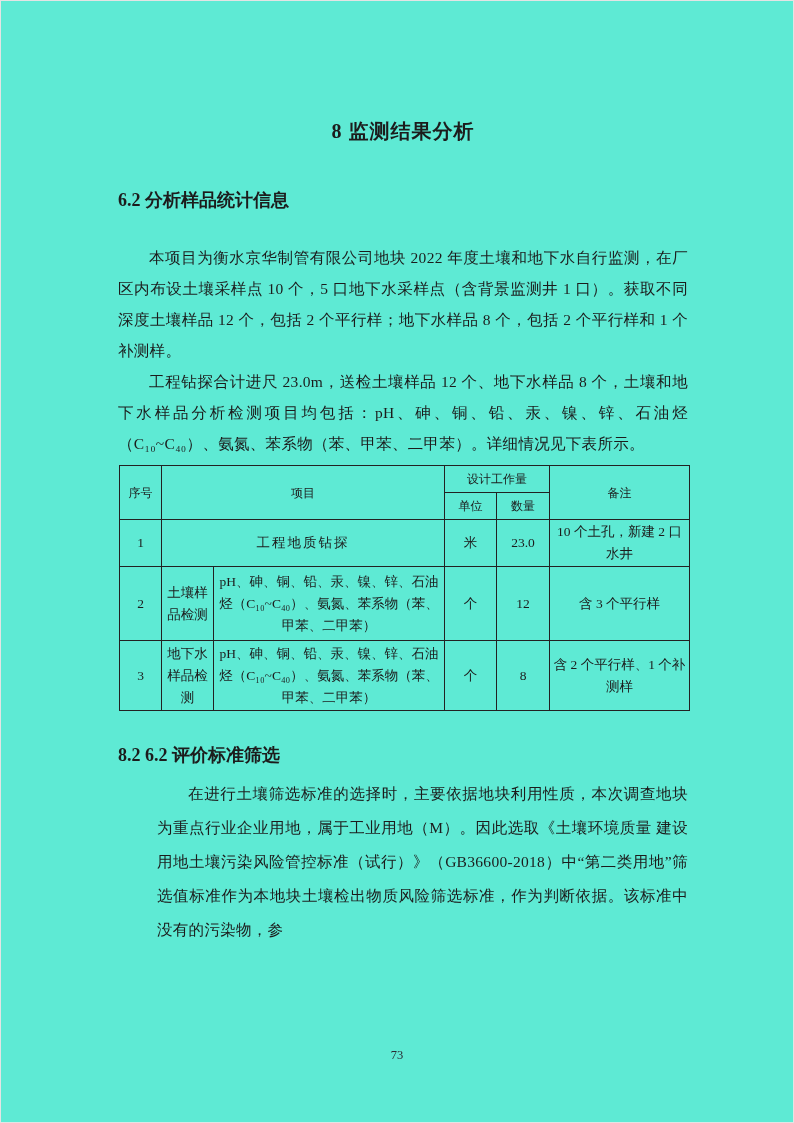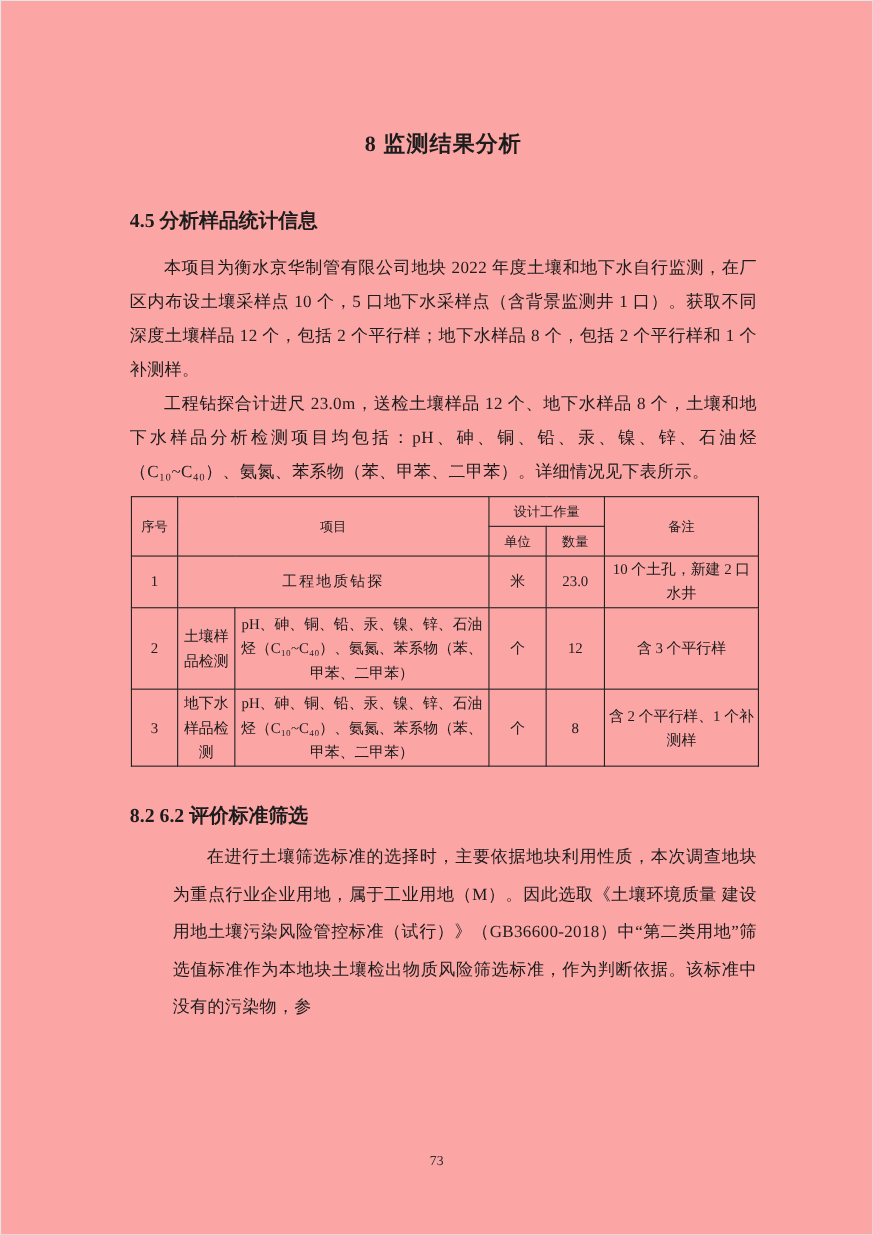--- a/index.html
+++ b/index.html
@@ -5,21 +5,21 @@
   html, body {
     margin: 0;
     padding: 0;
     background: #ffffff;
   }
   .page {
     position: relative;
     width: 794px;
     height: 1123px;
     margin: 0 auto;
-    background: #fca5a5;
+    background: #5eead4;
     box-shadow: inset 0 0 0 1px #e4e4e4;
     overflow: hidden;
     font-family: "Liberation Serif", "DejaVu Serif", serif;
     color: #1c1c1c;
   }
   .content {
     padding: 0 106px 0 118px;
   }
   h1.chapter-title {
     margin: 116px 0 0 0;
@@ -48,21 +48,21 @@
   }
   p.body-para {
     margin: 0;
     font-size: 15.5px;
     line-height: 31px;
     text-align: justify;
     text-indent: 2em;
     letter-spacing: 0.3px;
   }
   p.body-para.first {
-    margin-top: 14px;
+    margin-top: 28px;
   }
   p.body-para.last {
     margin-top: 8px;
     line-height: 34px;
     margin-left: 39px;
   }
   .table-caption {
     margin: 4px 0 0 0;
     font-size: 14.5px;
     line-height: 22px;
@@ -119,21 +119,21 @@
   }
 </style>
 </head>
 <body>
 
 <div class="page">
   <div class="content">
 
     <h1 class="chapter-title">8 监测结果分析</h1>
 
-    <h2 class="section-heading">4.5 分析样品统计信息</h2>
+    <h2 class="section-heading">6.2 分析样品统计信息</h2>
 
     <p class="body-para first">本项目为衡水京华制管有限公司地块 2022 年度土壤和地下水自行监测，在厂区内布设土壤采样点 10 个，5 口地下水采样点（含背景监测井 1 口）。获取不同深度土壤样品 12 个，包括 2 个平行样；地下水样品 8 个，包括 2 个平行样和 1 个补测样。</p>
 
     <p class="body-para">工程钻探合计进尺 23.0m，送检土壤样品 12 个、地下水样品 8 个，土壤和地下水样品分析检测项目均包括：pH、砷、铜、铅、汞、镍、锌、石油烃（C₁₀~C₄₀）、氨氮、苯系物（苯、甲苯、二甲苯）。详细情况见下表所示。</p>
 
 
     <table class="workload-table">
       <colgroup>
         <col style="width:42px">
         <col style="width:52px">

